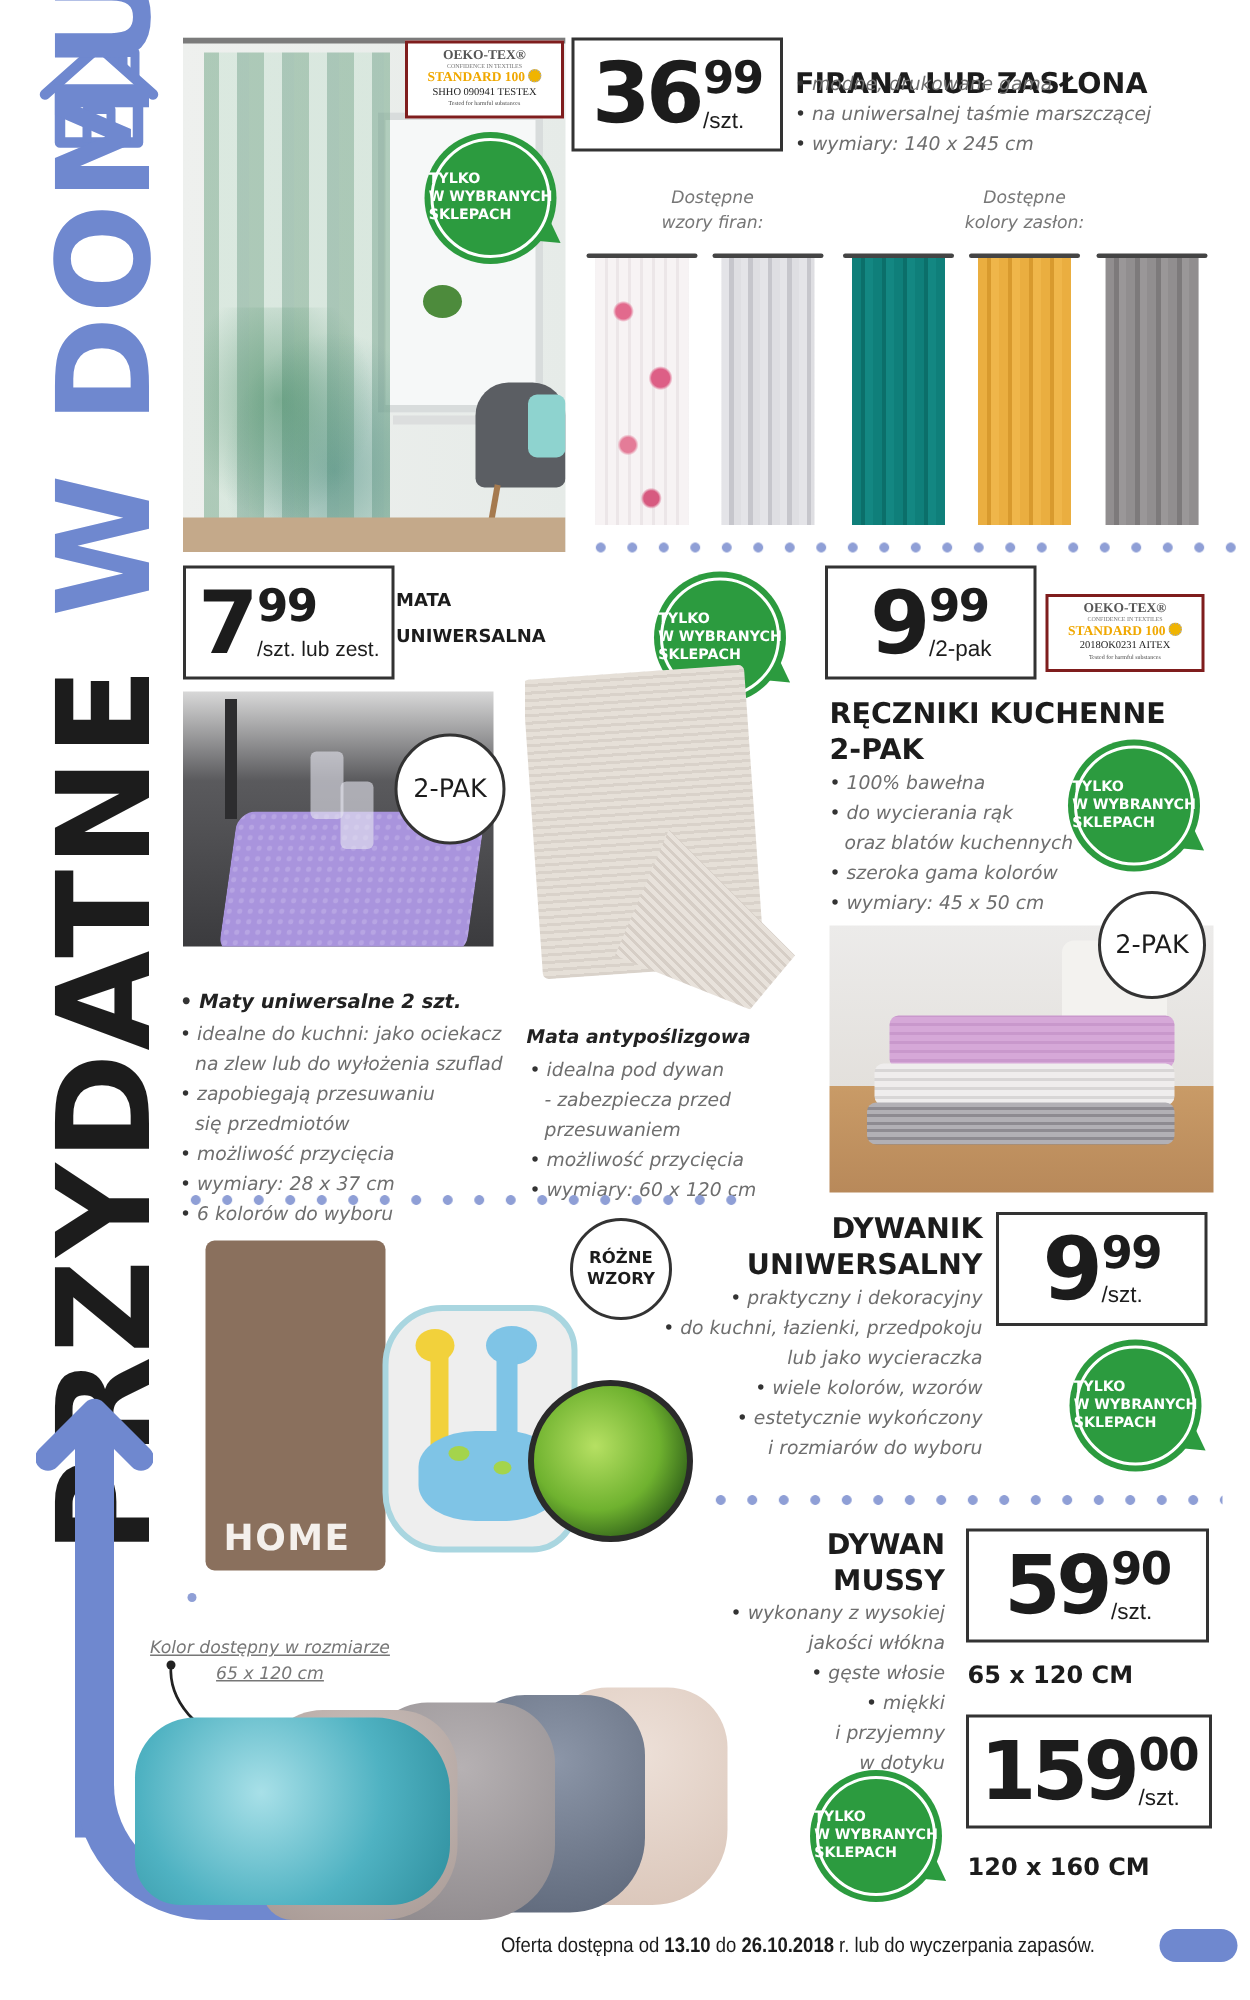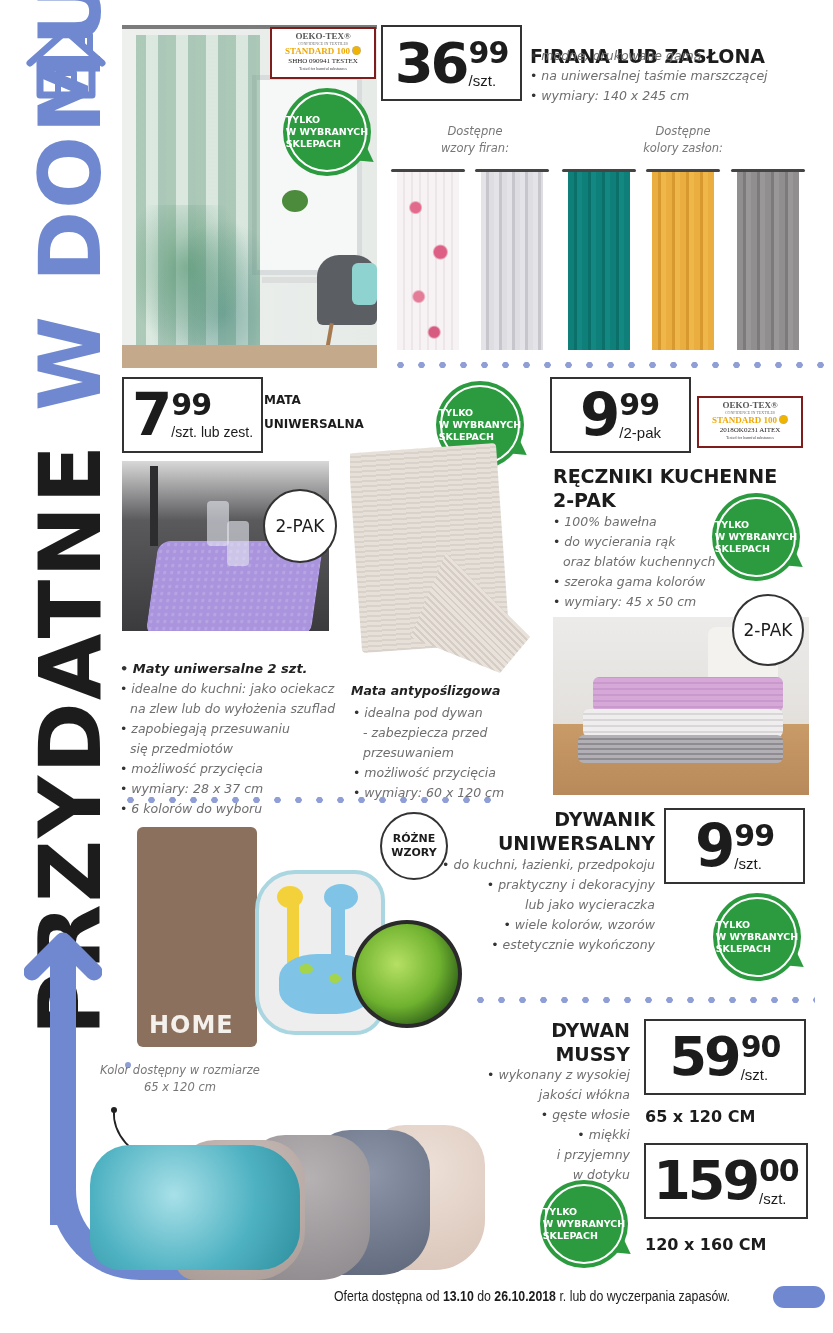--- a/index.html
+++ b/index.html
@@ -270,25 +270,26 @@
 <div class="img" style="left:352px;top:920px;width:110px;height:108px;border-radius:50%;border:4px solid #2a2a2a;background:radial-gradient(circle at 40% 40%,#b6e063 0%,#6fb22f 50%,#2d5d18 80%,#0c1a06 100%);"></div>
 <div class="badge-circle" style="left:380px;top:812px;width:68px;height:68px;font-size:11px;font-weight:bold;line-height:14px;">
   <span><span>RÓŻNE</span><br><span>WZORY</span></span>
 </div>
 
 <div class="title" style="left:480px;top:807px;width:175px;text-align:right;font-size:19px;line-height:24px;">
   <div>DYWANIK</div>
     <div>UNIWERSALNY</div>
 </div>
 <ul class="bullets right" style="left:400px;top:855px;width:255px;">
+  <li class="b">praktyczny i dekoracyjny</li>
   <li class="b">do kuchni, łazienki, przedpokoju</li>
-  <li class="b">praktyczny i dekoracyjny</li>
   <li>lub jako wycieraczka</li>
   <li class="b">wiele kolorów, wzorów</li>
   <li class="b">estetycznie wykończony</li>
+  <li>i rozmiarów do wyboru</li>
 </ul>
 <div class="price-box" style="left:664px;top:808px;width:141px;height:76px;">
   <span class="price-main" style="font-size:58px;">9</span>
   <div class="price-side">
     <span class="price-cents" style="font-size:30px;">99</span>
     <span class="price-unit">/szt.</span>
   </div>
 </div>
 <div class="badge-green" style="left:713px;top:893px;">
   <span><span>TYLKO</span><br><span>W WYBRANYCH</span><br><span>SKLEPACH</span></span>
@@ -322,21 +323,21 @@
 
 <div class="price-box" style="left:644px;top:1143px;width:164px;height:76px;">
   <span class="price-main" style="font-size:54px;">159</span>
   <div class="price-side">
     <span class="price-cents" style="font-size:30px;">00</span>
     <span class="price-unit">/szt.</span>
   </div>
 </div>
 <div class="size-label" style="left:645px;top:1235px;">120 x 160 CM</div>
 
-<div class="caption" style="left:95px;top:1062px;width:170px;">
+<div class="caption" style="left:95px;top:1090px;width:170px;text-decoration:underline;">
   <div>Kolor dostępny w rozmiarze</div>
     <div>65 x 120 cm</div>
 </div>
 <svg class="abs" style="left:108px;top:1105px;" width="60" height="65" viewBox="0 0 60 65">
   <circle cx="6" cy="5" r="3" fill="#222"></circle>
   <path d="M6 5 C 4 30, 25 50, 48 58" fill="none" stroke="#222" stroke-width="1.8"></path>
   <circle cx="48" cy="58" r="3" fill="#222"></circle>
 </svg>
 
 <div class="img" style="left:85px;top:1115px;width:470px;height:165px;">

